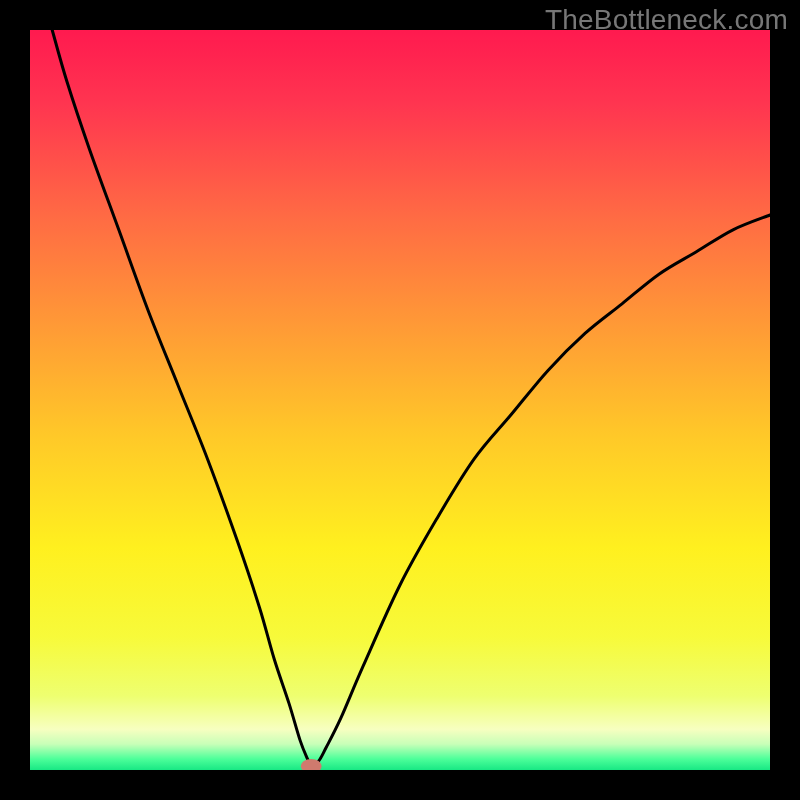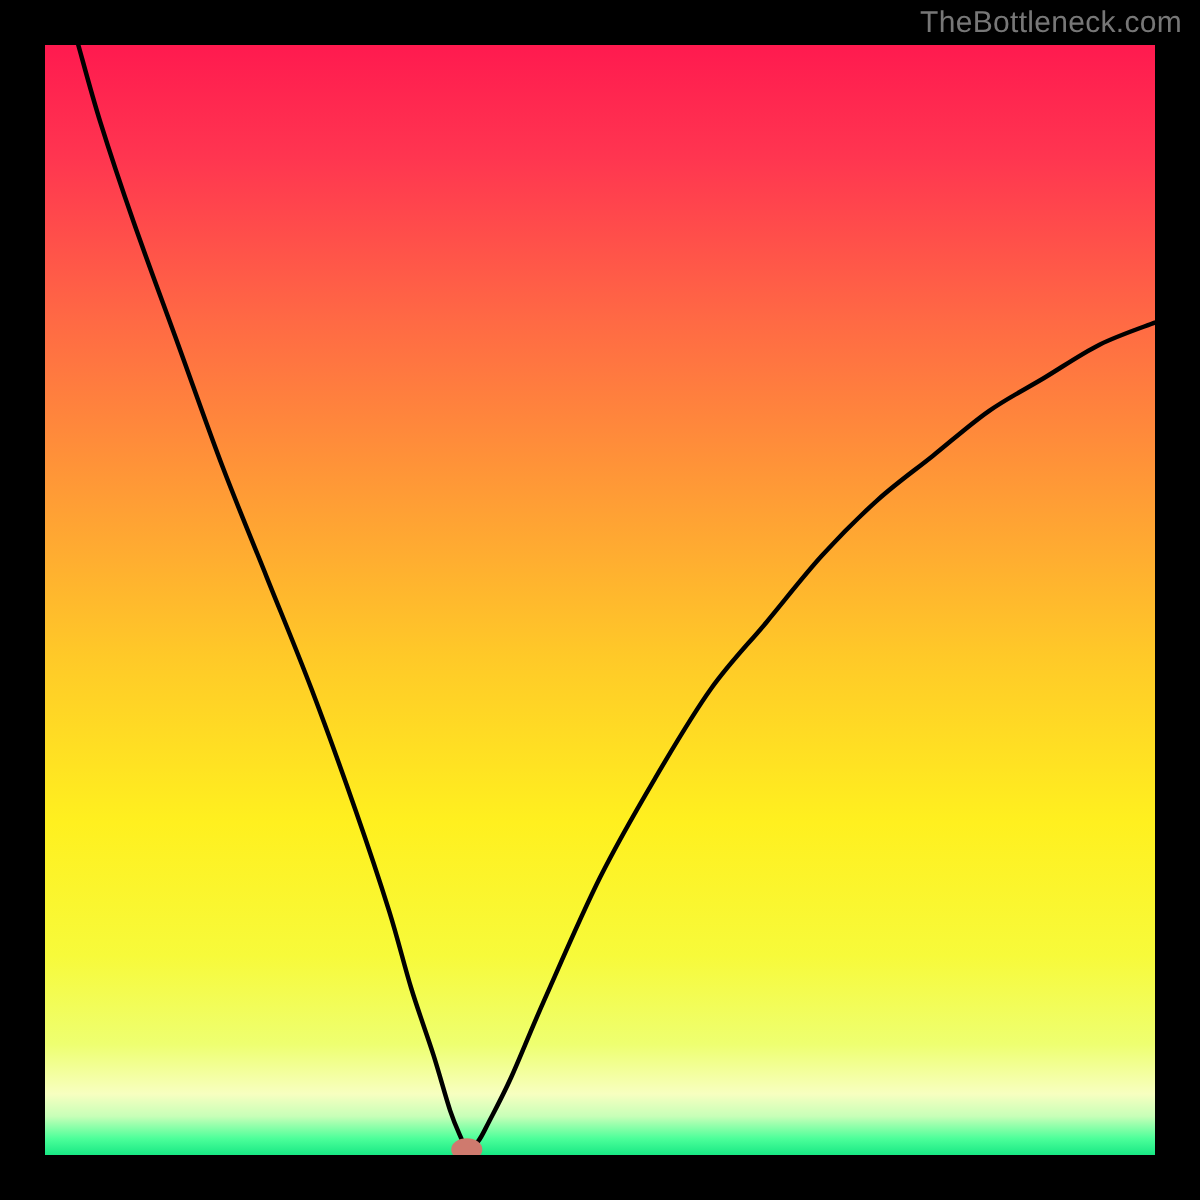--- a/index.html
+++ b/index.html
@@ -15,21 +15,21 @@
     position: relative;
     width: 800px;
     height: 800px;
     background: #000;
   }
   .watermark {
     position: absolute;
     top: 4px;
     right: 12px;
     color: #777;
-    font-size: 20px;
+    font-size: 28px;
     font-weight: 400;
     letter-spacing: 0.2px;
     z-index: 10;
   }
   svg {
     position: absolute;
     top: 0;
     left: 0;
   }
 </style>

